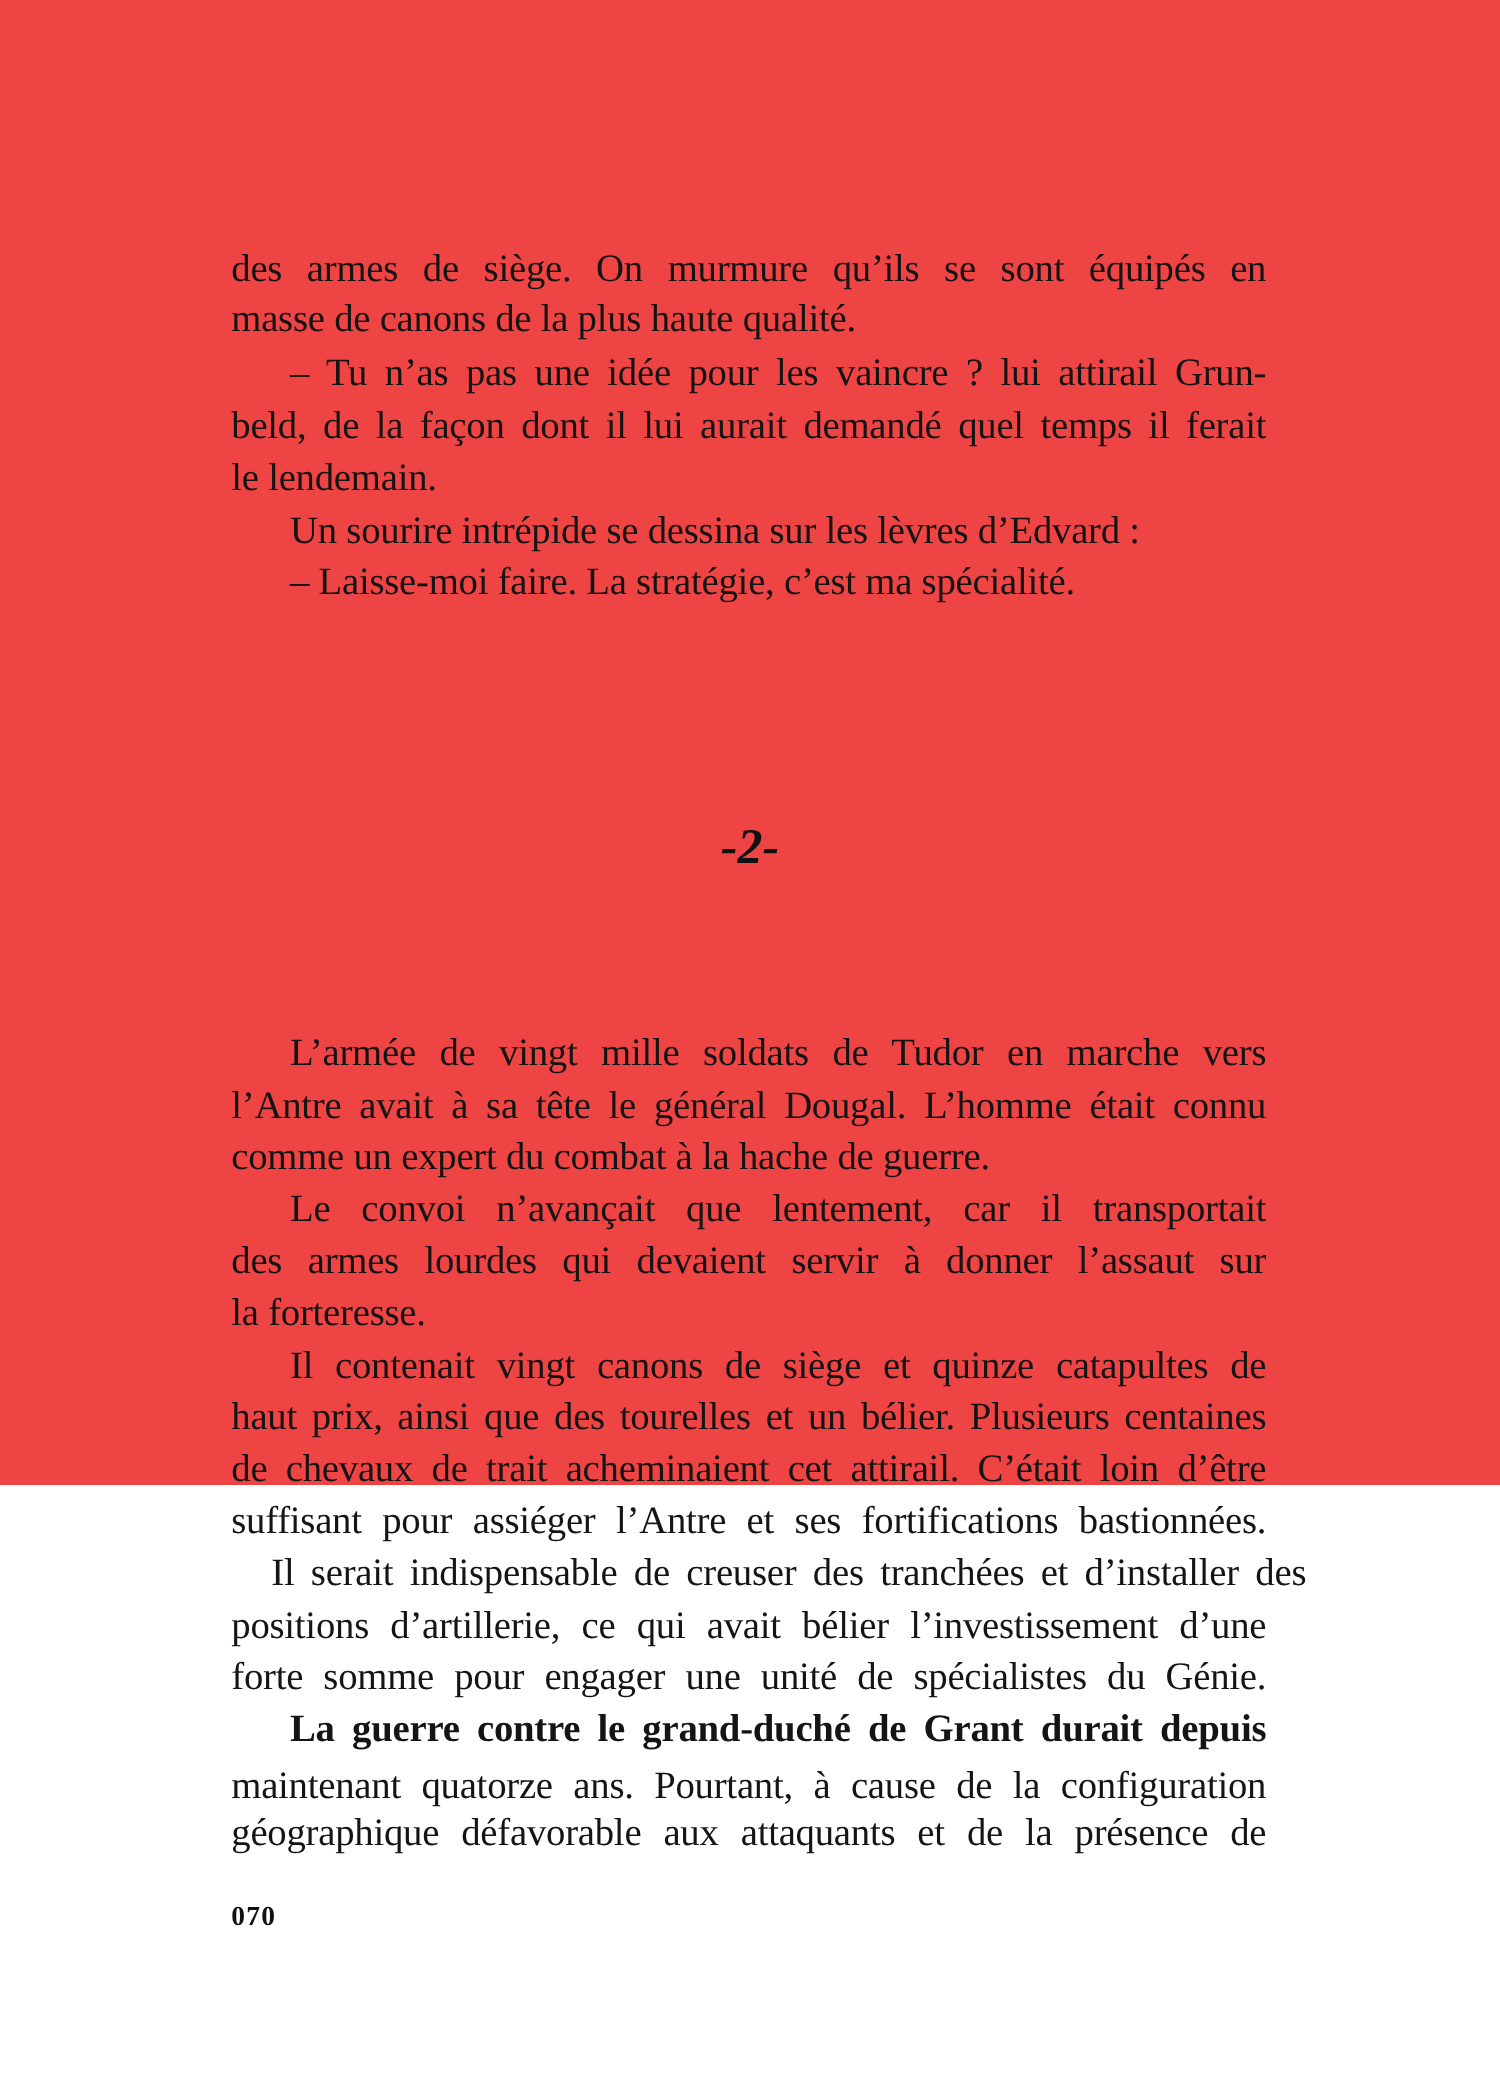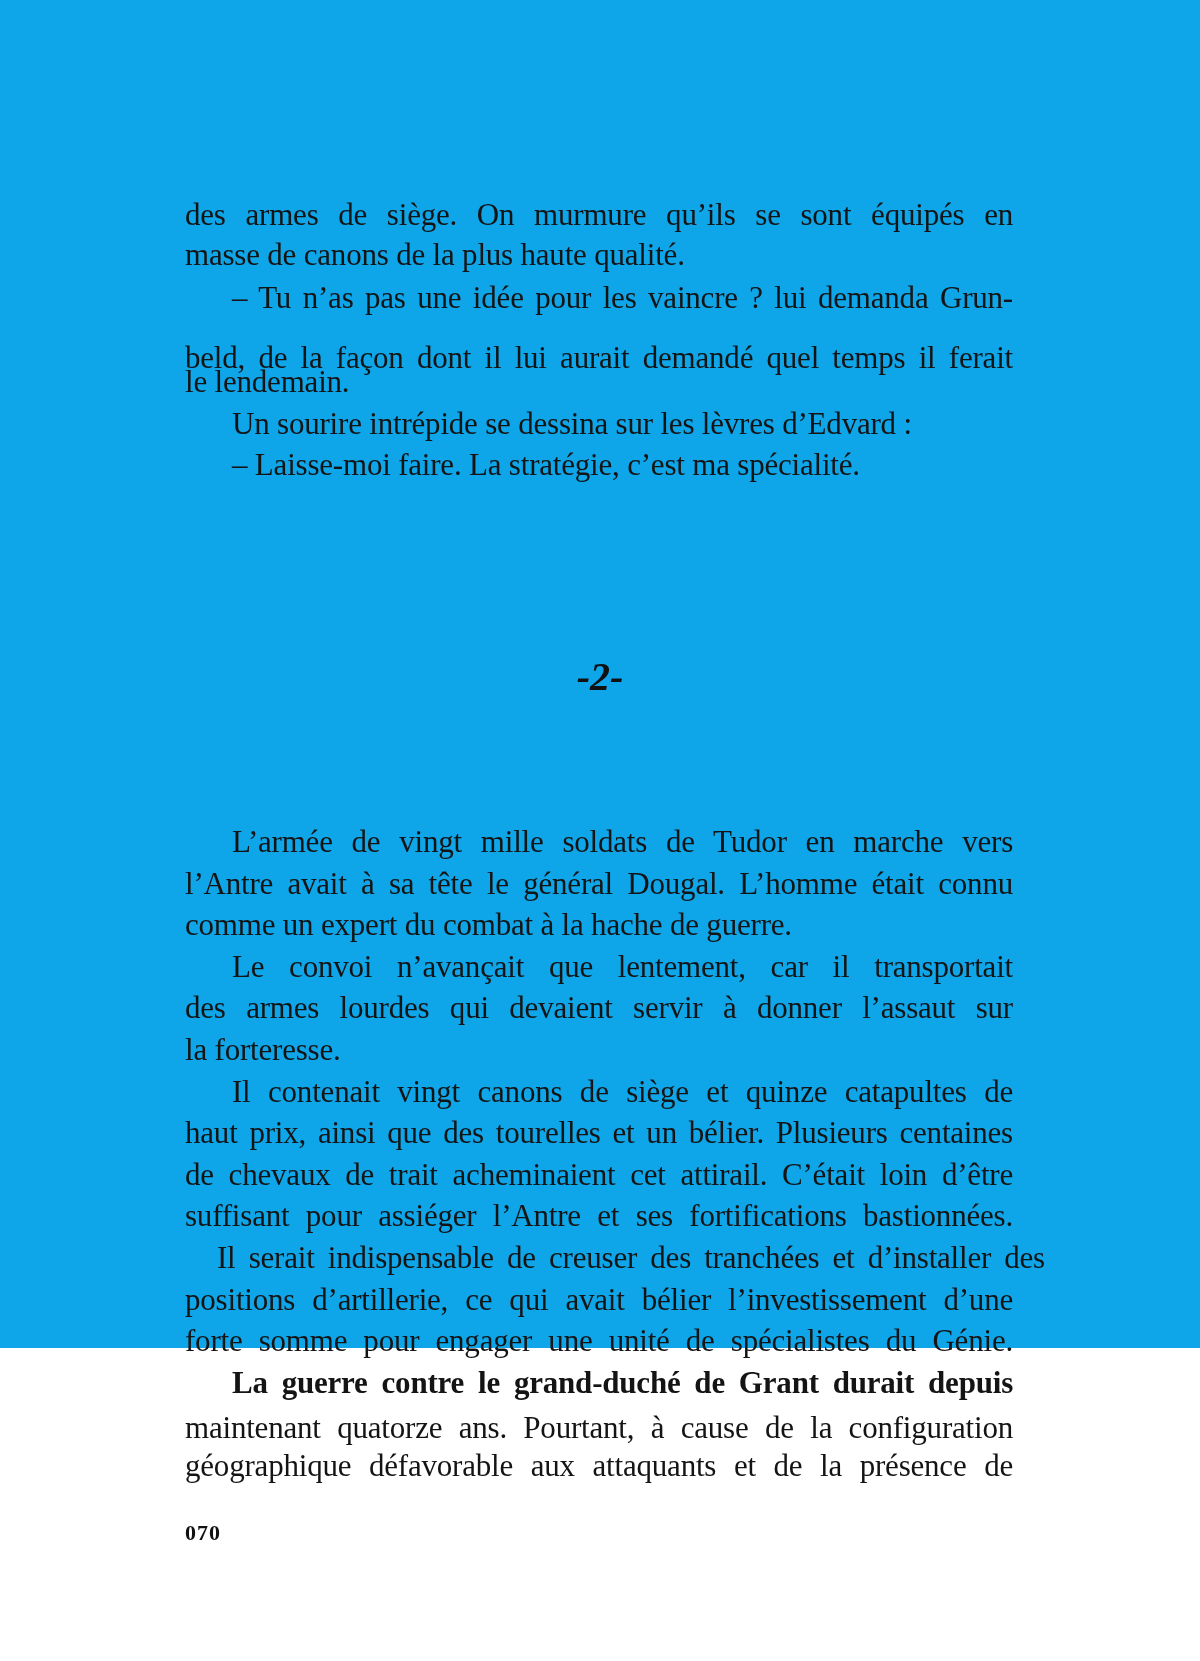--- a/index.html
+++ b/index.html
@@ -12,22 +12,22 @@
     height: 1661px;
     position: relative;
     overflow: hidden;
     font-family: "Liberation Serif", "DejaVu Serif", serif;
     color: #141414;
   }
   .page {
     position: absolute;
     left: 0; top: 0;
     width: 1200px;
-    height: 1348px;
-    background: #0ea5e9;
+    height: 1188px;
+    background: #ef4444;
   }
   .block {
     position: absolute;
     left: 185px;
     width: 828px;
   }
   .line {
     position: absolute;
     left: 0;
     width: 828px;
@@ -77,22 +77,22 @@
   }
 </style>
 </head>
 <body>
 
 <div class="page">
 
   <div class="block" style="top:194px;">
     <div class="line full" style="top:0px;">des armes de siège. On murmure qu’ils se sont équipés en</div>
     <div class="line last" style="top:40px;">masse de canons de la plus haute qualité.</div>
-    <div class="line full indent" style="top:83.4px;">– Tu n’as pas une idée pour les vaincre ? lui demanda Grun-</div>
-    <div class="line full" style="top:125.1px;margin-top:18px;">beld, de la façon dont il lui aurait demandé quel temps il ferait</div>
+    <div class="line full indent" style="top:83.4px;">– Tu n’as pas une idée pour les vaincre ? lui attirail Grun-</div>
+    <div class="line full" style="top:125.1px;">beld, de la façon dont il lui aurait demandé quel temps il ferait</div>
     <div class="line last" style="top:166.8px;">le lendemain.</div>
     <div class="line last indent" style="top:208.5px;">Un sourire intrépide se dessina sur les lèvres d’Edvard :</div>
     <div class="line last indent" style="top:250.2px;">– Laisse-moi faire. La stratégie, c’est ma spécialité.</div>
   </div>
 
   <div class="chapter-heading">-2-</div>
 
   <div class="block" style="top:821px;">
     <div class="line full indent" style="top:0px;">L’armée de vingt mille soldats de Tudor en marche vers</div>
     <div class="line full" style="top:41.6px;">l’Antre avait à sa tête le général Dougal. L’homme était connu</div>

